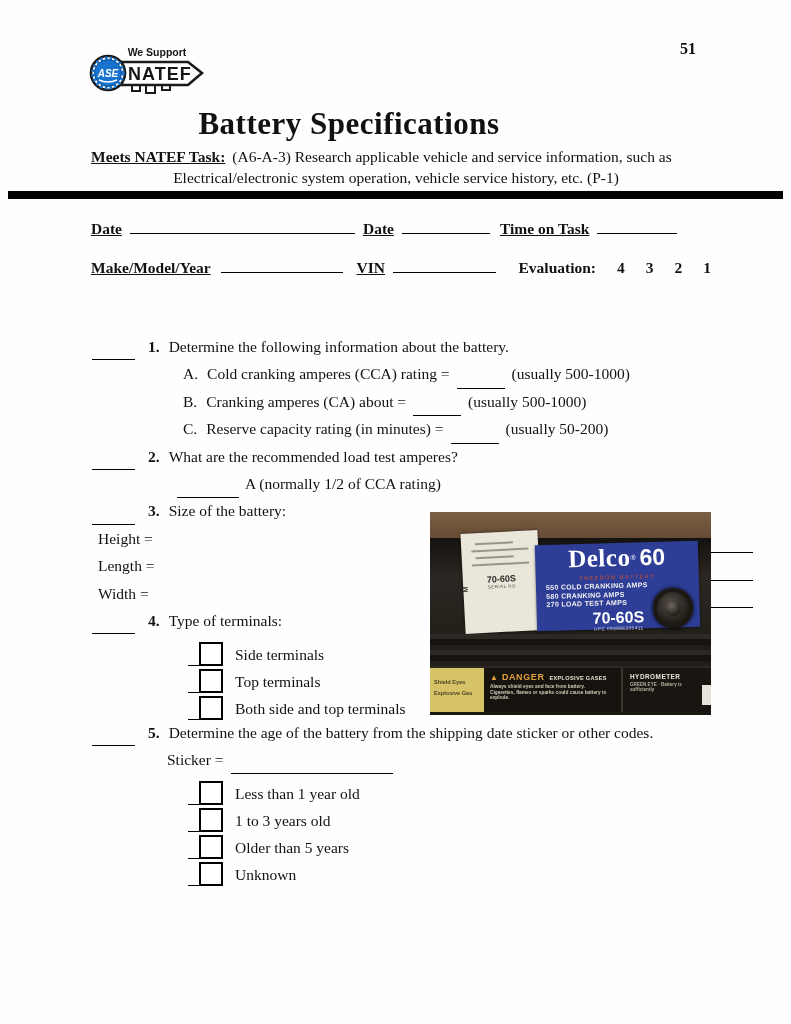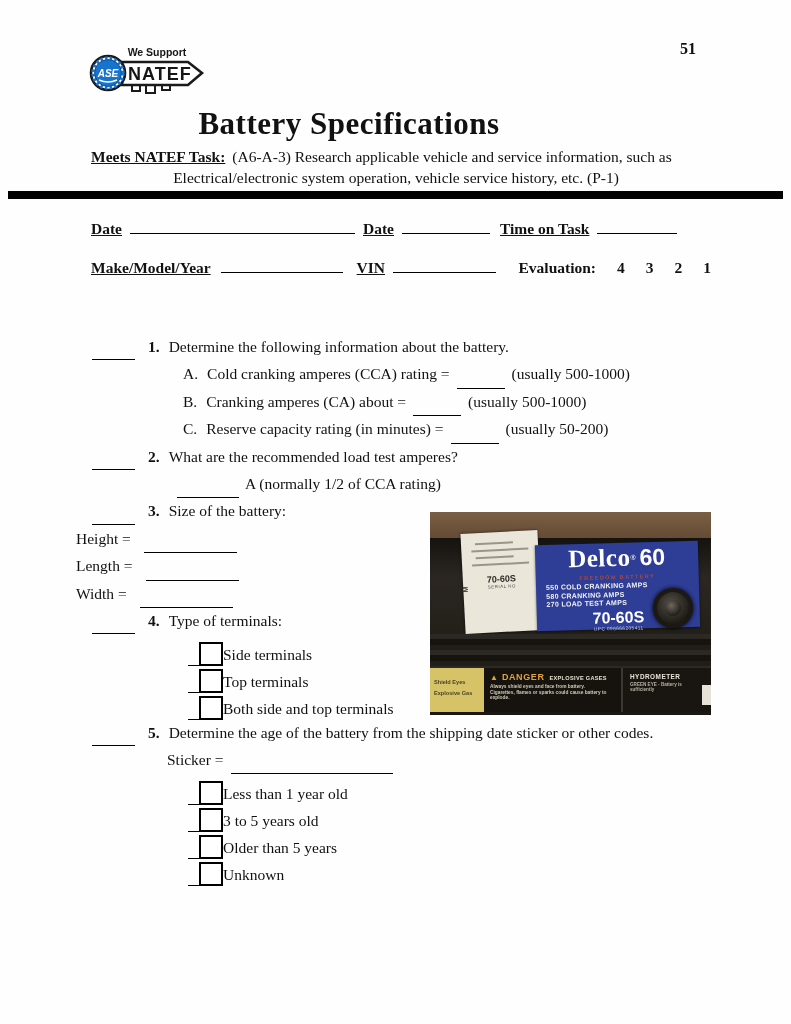--- a/index.html
+++ b/index.html
@@ -37,27 +37,27 @@
   .qarea{position:absolute;top:338px;left:0;width:760px;font-size:15.5px;}
   .q{display:flex;align-items:baseline;height:27.4px;padding-left:92px;}
   .lead{align-self:flex-end;width:43px;margin-bottom:5px;border-bottom:1.8px solid #000;height:0;}
   .qnum{font-weight:bold;margin:0 9px 0 13px;}
   .q.sub{padding-left:183px;}
   .qlet{margin-right:9px;}
   .inlineblank{display:inline-block;border-bottom:1.5px solid #000;height:13px;align-self:flex-end;margin:0 7px 4px 7px;}
   .w48{width:48px;}
   .q.ans{padding-left:177px;}
   .ansblank{width:62px;margin:0 6px 4px 0;}
-  .q.dim{padding-left:76px;}
+  .q.dim{padding-left:98px;flex-direction:column;}
   .dimlabel{margin-right:6px;}
   .dimblank{width:93px;margin-bottom:4px;}
   .q.cbrow{padding-left:188px;align-items:flex-end;height:26.8px;}
   .cwrap{display:flex;align-items:flex-end;border-bottom:1.8px solid #000;padding-left:11px;}
   .cbox{display:block;width:20px;height:20px;border:2px solid #000;background:#fff;margin-bottom:-1px;}
-  .cblabel{margin-left:0;margin-bottom:2px;}
+  .cblabel{margin-left:12px;margin-bottom:2px;}
   .q.stickrow{padding-left:167px;}
   .stickblank{width:162px;margin-bottom:4px;}  .sp5{height:4px;}
 
   
   .photo{position:absolute;left:430px;top:512px;width:281px;height:203px;
          background:linear-gradient(#7b5f45 0%,#6a4f38 10%,#513c2a 26%,#3a2c1f 34%);
          overflow:hidden;font-family:"Liberation Sans", sans-serif;}
   .battery{position:absolute;left:0;top:26px;right:0;bottom:0;
            background:linear-gradient(#15130f,#2b2622 22%,#232019 55%,#1b1814);}
   .sticker{position:absolute;left:33px;top:-6px;width:77px;height:100px;background:#eae6da;
@@ -243,21 +243,21 @@
     <div class="q cbrow">
       <span class="cwrap">
           <span class="cbox"></span>
         </span>
       <span class="cblabel">Less than 1 year old</span>
     </div>
     <div class="q cbrow">
       <span class="cwrap">
           <span class="cbox"></span>
         </span>
-      <span class="cblabel">3 to 5 years old</span>
+      <span class="cblabel">1 to 3 years old</span>
     </div>
     <div class="q cbrow">
       <span class="cwrap">
           <span class="cbox"></span>
         </span>
       <span class="cblabel">Older than 5 years</span>
     </div>
     <div class="q cbrow">
       <span class="cwrap">
           <span class="cbox"></span>

